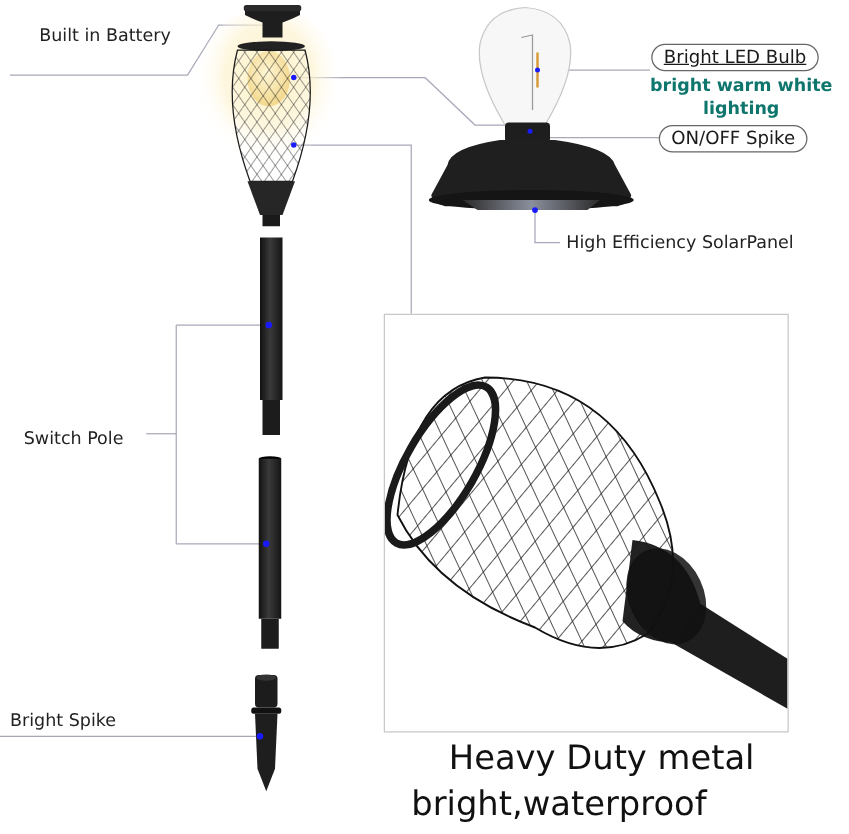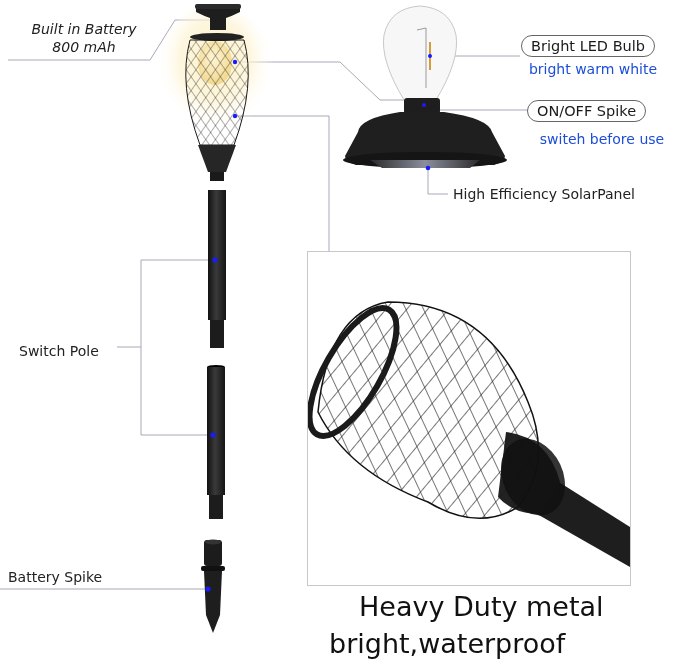--- a/index.html
+++ b/index.html
@@ -1,23 +1,23 @@
 <!DOCTYPE html>
 <html><head>
 <meta charset="utf-8">
 <style>
   html, body { margin: 0; padding: 0; background: #ffffff; }
   body { width: 679px; height: 667px; position: relative; overflow: hidden;
          font-family: "DejaVu Sans", "Liberation Sans", sans-serif; color: #1a1a1a; }
   svg.canvas { position: absolute; left: 0; top: 0; }
   .label { position: absolute; font-size: 14px; line-height: 18px; color: #222; white-space: nowrap; text-align: right; }
-  .label-center { text-align: center; font-style: italic; }
+  .label-center { text-align: center; }
   .pill { position: absolute; border: 1px solid #666; border-radius: 12px; padding: 0 9px;
           font-size: 14.5px; line-height: 20px; height: 20px; color: #1a1a1a; background: #fff; white-space: nowrap; }
-  .note { position: absolute; font-size: 14px; line-height: 18px; color: #1d4ed8; text-align: center; white-space: nowrap; }
+  .note { position: absolute; font-size: 14px; line-height: 18px; color: #0f766e; text-align: center; white-space: nowrap; font-weight: bold; }
   .big-caption { position: absolute; font-size: 27px; line-height: 36px; color: #111; white-space: nowrap; }
   .detail-frame { position: absolute; left: 307px; top: 251px; width: 324px; height: 335px;
                   border: 1px solid #c8c8c8; box-sizing: border-box; background: #fff; }
 </style>
 </head>
 <body>
 
 <svg class="canvas" width="679" height="667" viewBox="0 0 679 667">
   <defs>
     <radialGradient id="glow" cx="50%" cy="40%" r="50%">
@@ -141,32 +141,31 @@
     <path d="M10 160 Q20 60 80 50 Q180 50 220 150 Q245 210 210 255 Q170 280 120 250 Q40 220 10 160 Z" fill="url(#meshBig2)"></path>
 
     <ellipse cx="225" cy="225" rx="30" ry="40" transform="rotate(-25 225 225)" fill="#111" opacity="0.85"></ellipse>
 
     <ellipse cx="45" cy="120" rx="28" ry="72" transform="rotate(30 45 120)" fill="none" stroke="#1a1a1a" stroke-width="6"></ellipse>
   </svg>
 </div>
 
 <div class="label label-center" style="left:14px; top:20px; width:140px;">
   <div>Built in Battery</div>
-  <div>800 mAh</div>
 </div>
 
 <div class="label" style="left:19px; top:342px;">Switch Pole</div>
-<div class="label" style="left:8px; top:568px;">Battery Spike</div>
+<div class="label" style="left:8px; top:568px;">Bright Spike</div>
 
-<div class="pill" style="left:521px; top:35px;">Bright LED Bulb</div>
+<div class="pill" style="left:521px; top:35px;text-decoration:underline;">Bright LED Bulb</div>
 <div class="note" style="left:518px; top:60px; width:150px;">
   <div>bright warm white</div>
+  <div>lighting</div>
 </div>
 
 <div class="pill" style="left:527px; top:100px;">ON/OFF Spike</div>
 <div class="note" style="left:527px; top:130px; width:150px;">
-  <div>switeh before use</div>
 </div>
 
 <div class="label" style="left:453px; top:185px;">High Efficiency SolarPanel</div>
 
 <div class="big-caption" style="left:331px; top:589px;margin-left:28px;">Heavy Duty metal</div>
 <div class="big-caption" style="left:329px; top:626px;">bright,waterproof</div>
 
 </body></html>

